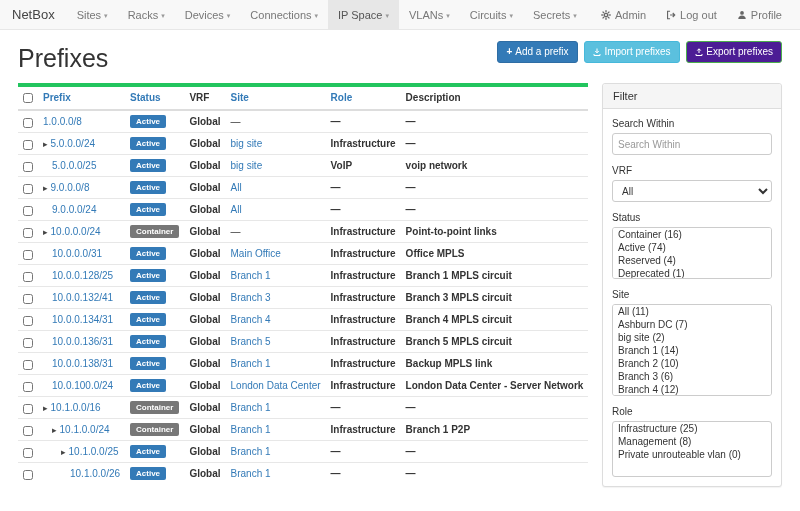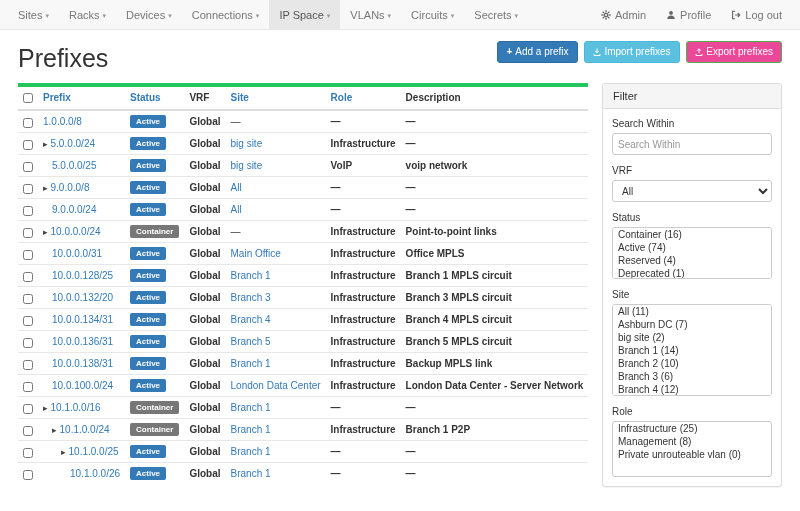--- a/index.html
+++ b/index.html
@@ -29,21 +29,21 @@
   
   .page-header { padding:6px 18px 0 18px; }
   .header-buttons { float:right; margin-top:5px; }
   .btn {
     display:inline-block; font-size:10px; line-height:12px; padding:4px 8px;
     border-radius:3px; color:#fff; margin-left:4px; cursor:pointer; border:1px solid transparent;
     white-space:nowrap;
   }
   .btn-primary { background:#337ab7; border-color:#2e6da4; }
   .btn-info    { background:#5bc0de; border-color:#46b8da; }
-  .btn-success { background:#ec4899; border-color:#4cae4c; }
+  .btn-success { background:#4c1d95; border-color:#4cae4c; }
   .btn .btn-icon { margin-right:3px; font-weight:bold; }
   .btn svg { vertical-align:-1px; margin-right:3px; }
   .page-title { font-size:25px; font-weight:400; margin:8px 0 10px 0; color:#333; }
 
   
   .content-row { display:flex; align-items:flex-start; padding:0 18px; }
   .main { flex:1; min-width:0; margin-right:18px; }
   .sidebar { width:180px; flex-shrink:0; }
 
   
@@ -99,20 +99,21 @@
   select[multiple] option { padding:1px 5px; font-size:10px; }
   #status-select { height:52px; }
   #site-select { height:92px; }
   #role-select { height:56px; }
   ::placeholder { color:#999; }
 </style>
 </head>
 <body>
 
 <nav class="navbar">
+  <span class="brand">NetBox</span>
   <div class="nav-items" id="nav-items">
       <span class="nav-item"><span>Sites</span><span class="caret-icon">▾</span></span>
       <span class="nav-item"><span>Racks</span><span class="caret-icon">▾</span></span>
       <span class="nav-item"><span>Devices</span><span class="caret-icon">▾</span></span>
       <span class="nav-item"><span>Connections</span><span class="caret-icon">▾</span></span>
       <span class="nav-item active"><span>IP Space</span><span class="caret-icon">▾</span></span>
       <span class="nav-item"><span>VLANs</span><span class="caret-icon">▾</span></span>
       <span class="nav-item"><span>Circuits</span><span class="caret-icon">▾</span></span>
       <span class="nav-item"><span>Secrets</span><span class="caret-icon">▾</span></span>
     </div>
@@ -127,29 +128,29 @@
         <rect x="-1.3" y="-9.6" width="2.6" height="4.2" transform="rotate(135)"></rect>
         <rect x="-1.3" y="-9.6" width="2.6" height="4.2" transform="rotate(180)"></rect>
         <rect x="-1.3" y="-9.6" width="2.6" height="4.2" transform="rotate(225)"></rect>
         <rect x="-1.3" y="-9.6" width="2.6" height="4.2" transform="rotate(270)"></rect>
         <rect x="-1.3" y="-9.6" width="2.6" height="4.2" transform="rotate(315)"></rect>
           </g>
       </svg><span>Admin</span>
     </span>
     <span class="nav-item">
       <svg width="10" height="10" viewBox="0 0 16 16">
+        <path d="M6.5 2H2.5v12h4" fill="none" stroke="#666" stroke-width="1.8"></path>
+        <path d="M6.5 8h7M10.8 4.8L14 8l-3.2 3.2" fill="none" stroke="#666" stroke-width="1.8"></path>
+      </svg><span>Log out</span>
+    </span>
+    <span class="nav-item">
+      <svg width="10" height="10" viewBox="0 0 16 16">
         <circle cx="8" cy="4.6" r="3" fill="#666"></circle>
         <path d="M2 14.5c0-3.4 2.7-5.6 6-5.6s6 2.2 6 5.6z" fill="#666"></path>
       </svg><span>Profile</span>
-    </span>
-    <span class="nav-item">
-      <svg width="10" height="10" viewBox="0 0 16 16">
-        <path d="M6.5 2H2.5v12h4" fill="none" stroke="#666" stroke-width="1.8"></path>
-        <path d="M6.5 8h7M10.8 4.8L14 8l-3.2 3.2" fill="none" stroke="#666" stroke-width="1.8"></path>
-      </svg><span>Log out</span>
     </span>
   </div>
 </nav>
 
 <div class="page-header">
   <div class="header-buttons">
     <span class="btn btn-primary"><span class="btn-icon">+</span><span>Add a prefix</span></span>
     <span class="btn btn-info"><svg width="8" height="8" viewBox="0 0 16 16">
           <path d="M8 1v8M4.5 6L8 9.7 11.5 6" stroke="#fff" stroke-width="2" fill="none"></path>
           <path d="M2 12v3h12v-3" stroke="#fff" stroke-width="2" fill="none"></path>
@@ -244,21 +245,21 @@
             <td><input type="checkbox" style=""></td>
             <td style="padding-left: 14px;"><a href="#">10.0.0.128/25</a></td>
             <td><span class="label label-primary">Active</span></td>
             <td class="desc-cell">Global</td>
             <td><a href="#">Branch 1</a></td>
             <td class="desc-cell">Infrastructure</td>
             <td class="desc-cell">Branch 1 MPLS circuit</td>
           </tr>
           <tr>
             <td><input type="checkbox" style=""></td>
-            <td style="padding-left: 14px;"><a href="#">10.0.0.132/20</a></td>
+            <td style="padding-left: 14px;"><a href="#">10.0.0.132/41</a></td>
             <td><span class="label label-primary">Active</span></td>
             <td class="desc-cell">Global</td>
             <td><a href="#">Branch 3</a></td>
             <td class="desc-cell">Infrastructure</td>
             <td class="desc-cell">Branch 3 MPLS circuit</td>
           </tr>
           <tr>
             <td><input type="checkbox" style=""></td>
             <td style="padding-left: 14px;"><a href="#">10.0.0.134/31</a></td>
             <td><span class="label label-primary">Active</span></td>

